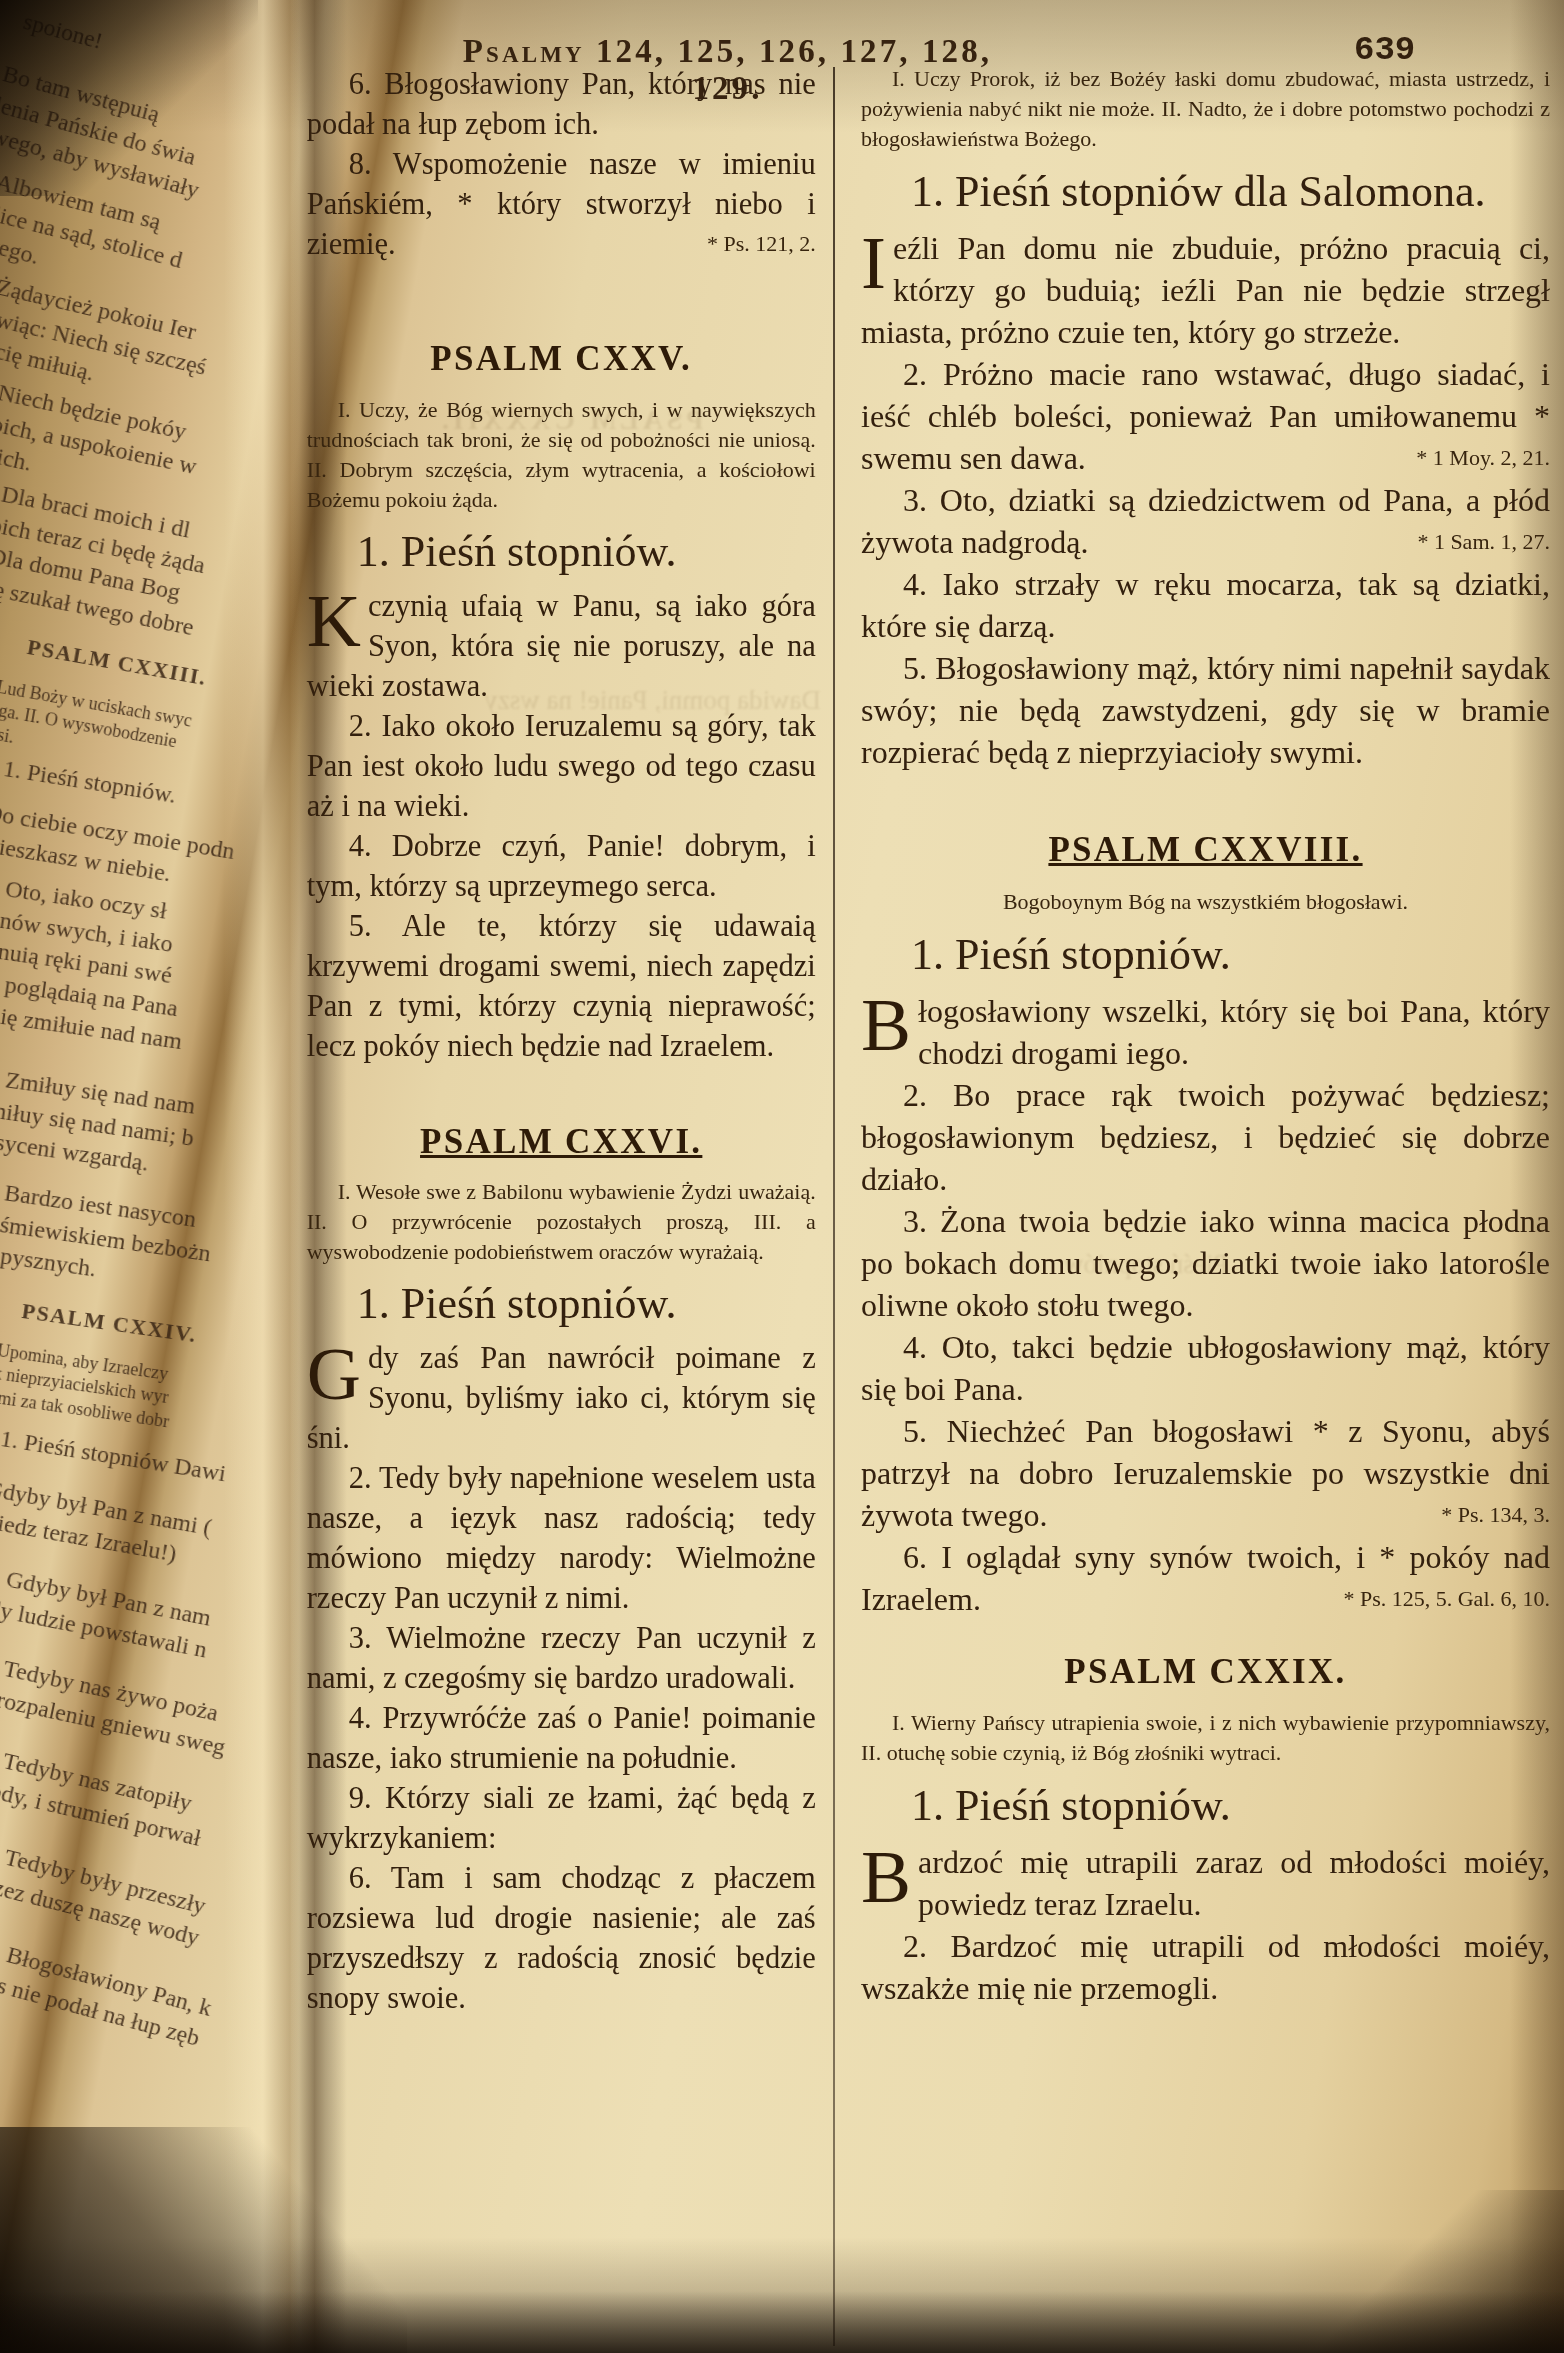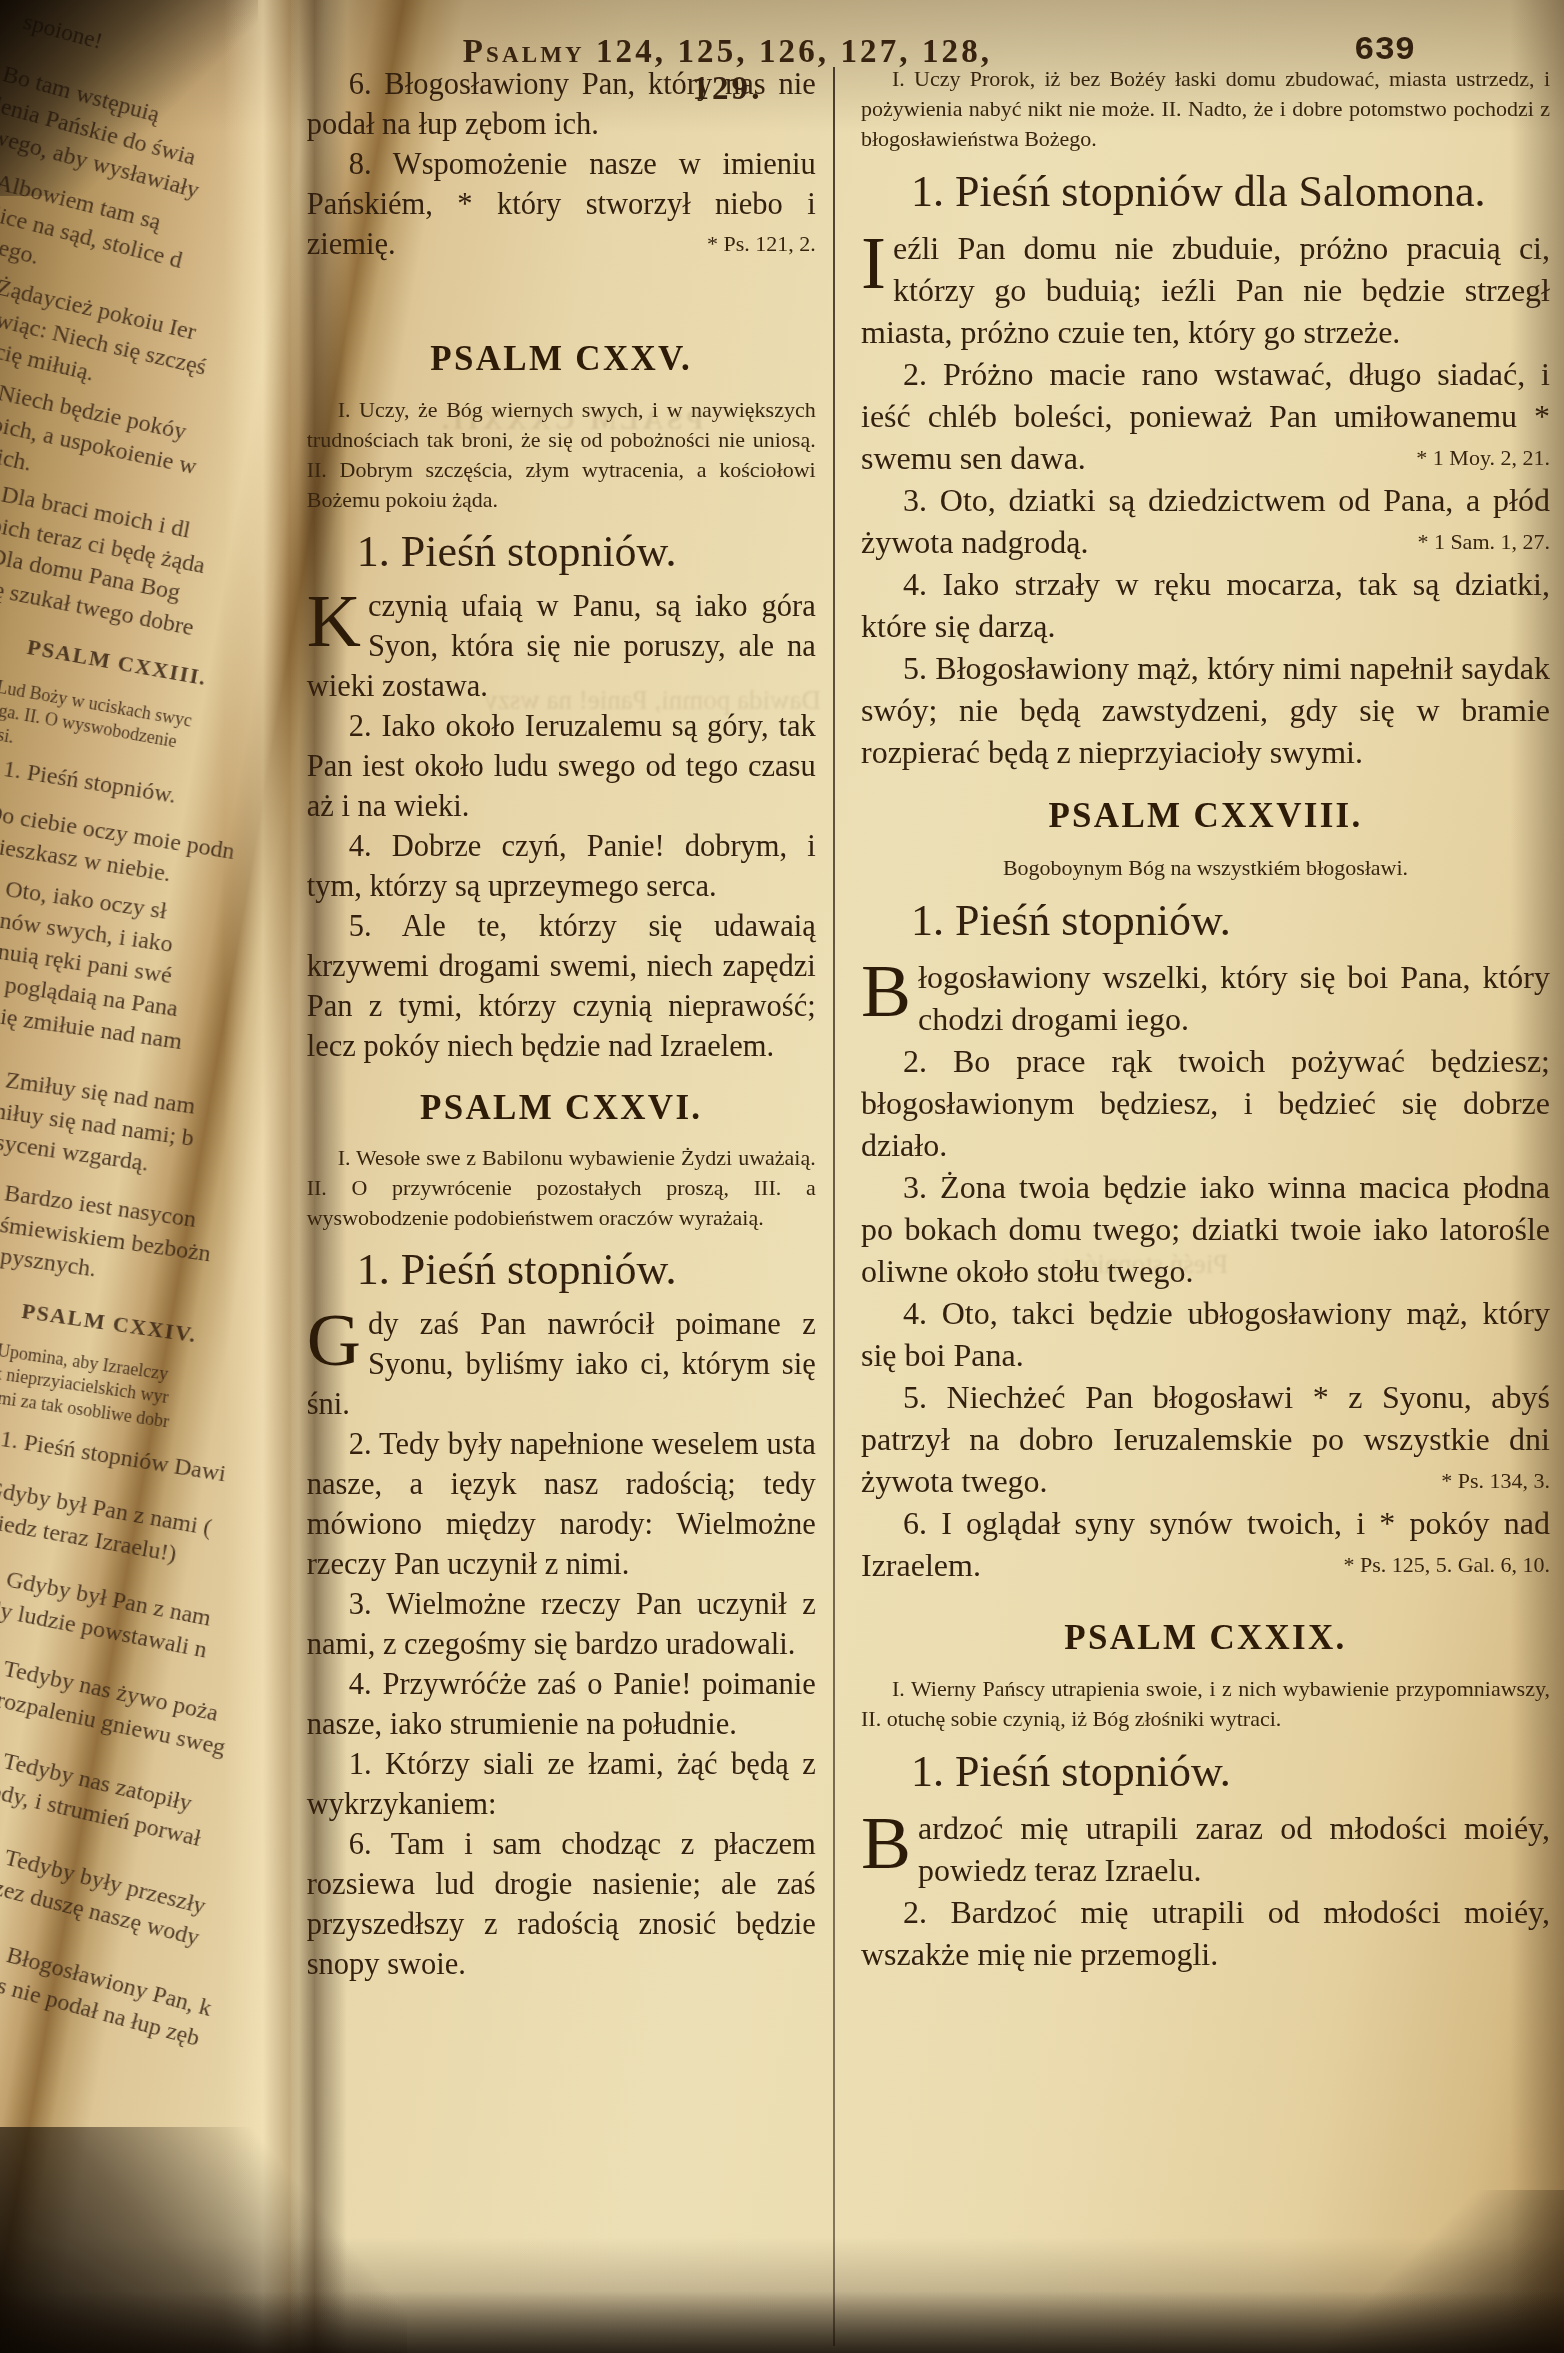--- a/index.html
+++ b/index.html
@@ -69,21 +69,21 @@
   .col{position:absolute;top:64px;text-align:justify;}
   .col.leftcol{left:-6.3px;width:509px;font-size:30.5px;line-height:40px;}
   .col.rightcol{left:548px;width:689px;font-size:32px;line-height:42px;}
   .colrule{position:absolute;top:67px;left:520px;width:2.3px;height:2279px;
     background:linear-gradient(to bottom,rgba(32,19,7,.78),rgba(32,19,7,.5));}
   .verse{margin:0;text-indent:42px;}
   .verse.first{text-indent:0;}
   .dropcap{float:left;font-size:75px;line-height:63px;padding:3.9px 7px 0 0;color:#2d1b09;}
   .psalm-heading{margin:0 0 15.6px 0;text-align:center;font-size:35px;font-weight:bold;
     letter-spacing:2.3px;color:#2e1b08;}
-  .mt-xs{margin-top:12.5px;} .mt-lg{margin-top:75px;} .mt-md{margin-top:22px;} .mt-sm{margin-top:31px;}
+  .mt-xs{margin-top:12.5px;} .mt-lg{margin-top:75px;} .mt-md{margin-top:56px;text-decoration:underline;} .mt-sm{margin-top:31px;}
   .intro{margin:0 0 7.8px 0;font-size:22px;line-height:30px;color:#38250f;text-indent:31px;}
   .intro.center{text-align:center;text-indent:0;}
   .songlabel{margin:17px 0 14px 50px;font-size:44px;text-indent:0;}
   .ref{float:right;font-size:22px;line-height:inherit;color:#38250f;}
 </style>
 </head>
 <body>
 
 <div class="photo">
 
@@ -170,21 +170,21 @@
       </section>
 
       <section>
         <h2 class="psalm-heading mt-md">PSALM CXXVI.</h2>
         <p class="intro">I. Wesołe swe z Babilonu wybawienie Żydzi uważaią. II. O przywrócenie pozostałych proszą, III. a wyswobodzenie podobieństwem oraczów wyrażaią.</p>
         <p class="songlabel">1. Pieśń stopniów.</p>
         <p class="verse first"><span class="dropcap">G</span><span>dy zaś Pan nawrócił poimane z Syonu, byliśmy iako ci, którym się śni.</span></p>
         <p class="verse">2. Tedy były napełnione weselem usta nasze, a ięzyk nasz radością; tedy mówiono między narody: Wielmożne rzeczy Pan uczynił z nimi.</p>
         <p class="verse">3. Wielmożne rzeczy Pan uczynił z nami, z czegośmy się bardzo uradowali.</p>
         <p class="verse">4. Przywróćże zaś o Panie! poimanie nasze, iako strumienie na południe.</p>
-        <p class="verse">1. Którzy siali ze łzami, żąć będą z wykrzykaniem:</p>
+        <p class="verse">9. Którzy siali ze łzami, żąć będą z wykrzykaniem:</p>
         <p class="verse">6. Tam i sam chodząc z płaczem rozsiewa lud drogie nasienie; ale zaś przyszedłszy z radością znosić będzie snopy swoie.</p>
       </section>
     </div>
 
     <div class="col rightcol">
       <section>
         <p class="intro">I. Uczy Prorok, iż bez Bożéy łaski domu zbudować, miasta ustrzedz, i pożywienia nabyć nikt nie może. II. Nadto, że i dobre potomstwo pochodzi z błogosławieństwa Bożego.</p>
         <p class="songlabel">1. Pieśń stopniów dla Salomona.</p>
         <p class="verse first"><span class="dropcap">I</span><span>eźli Pan domu nie zbuduie, próżno pracuią ci, którzy go buduią; ieźli Pan nie będzie strzegł miasta, próżno czuie ten, który go strzeże.</span></p>
         <p class="verse"><span>2. Próżno macie rano wstawać, długo siadać, i ieść chléb boleści, ponieważ Pan umiłowanemu * swemu sen dawa.</span><span class="ref">* 1 Moy. 2, 21.</span></p>

